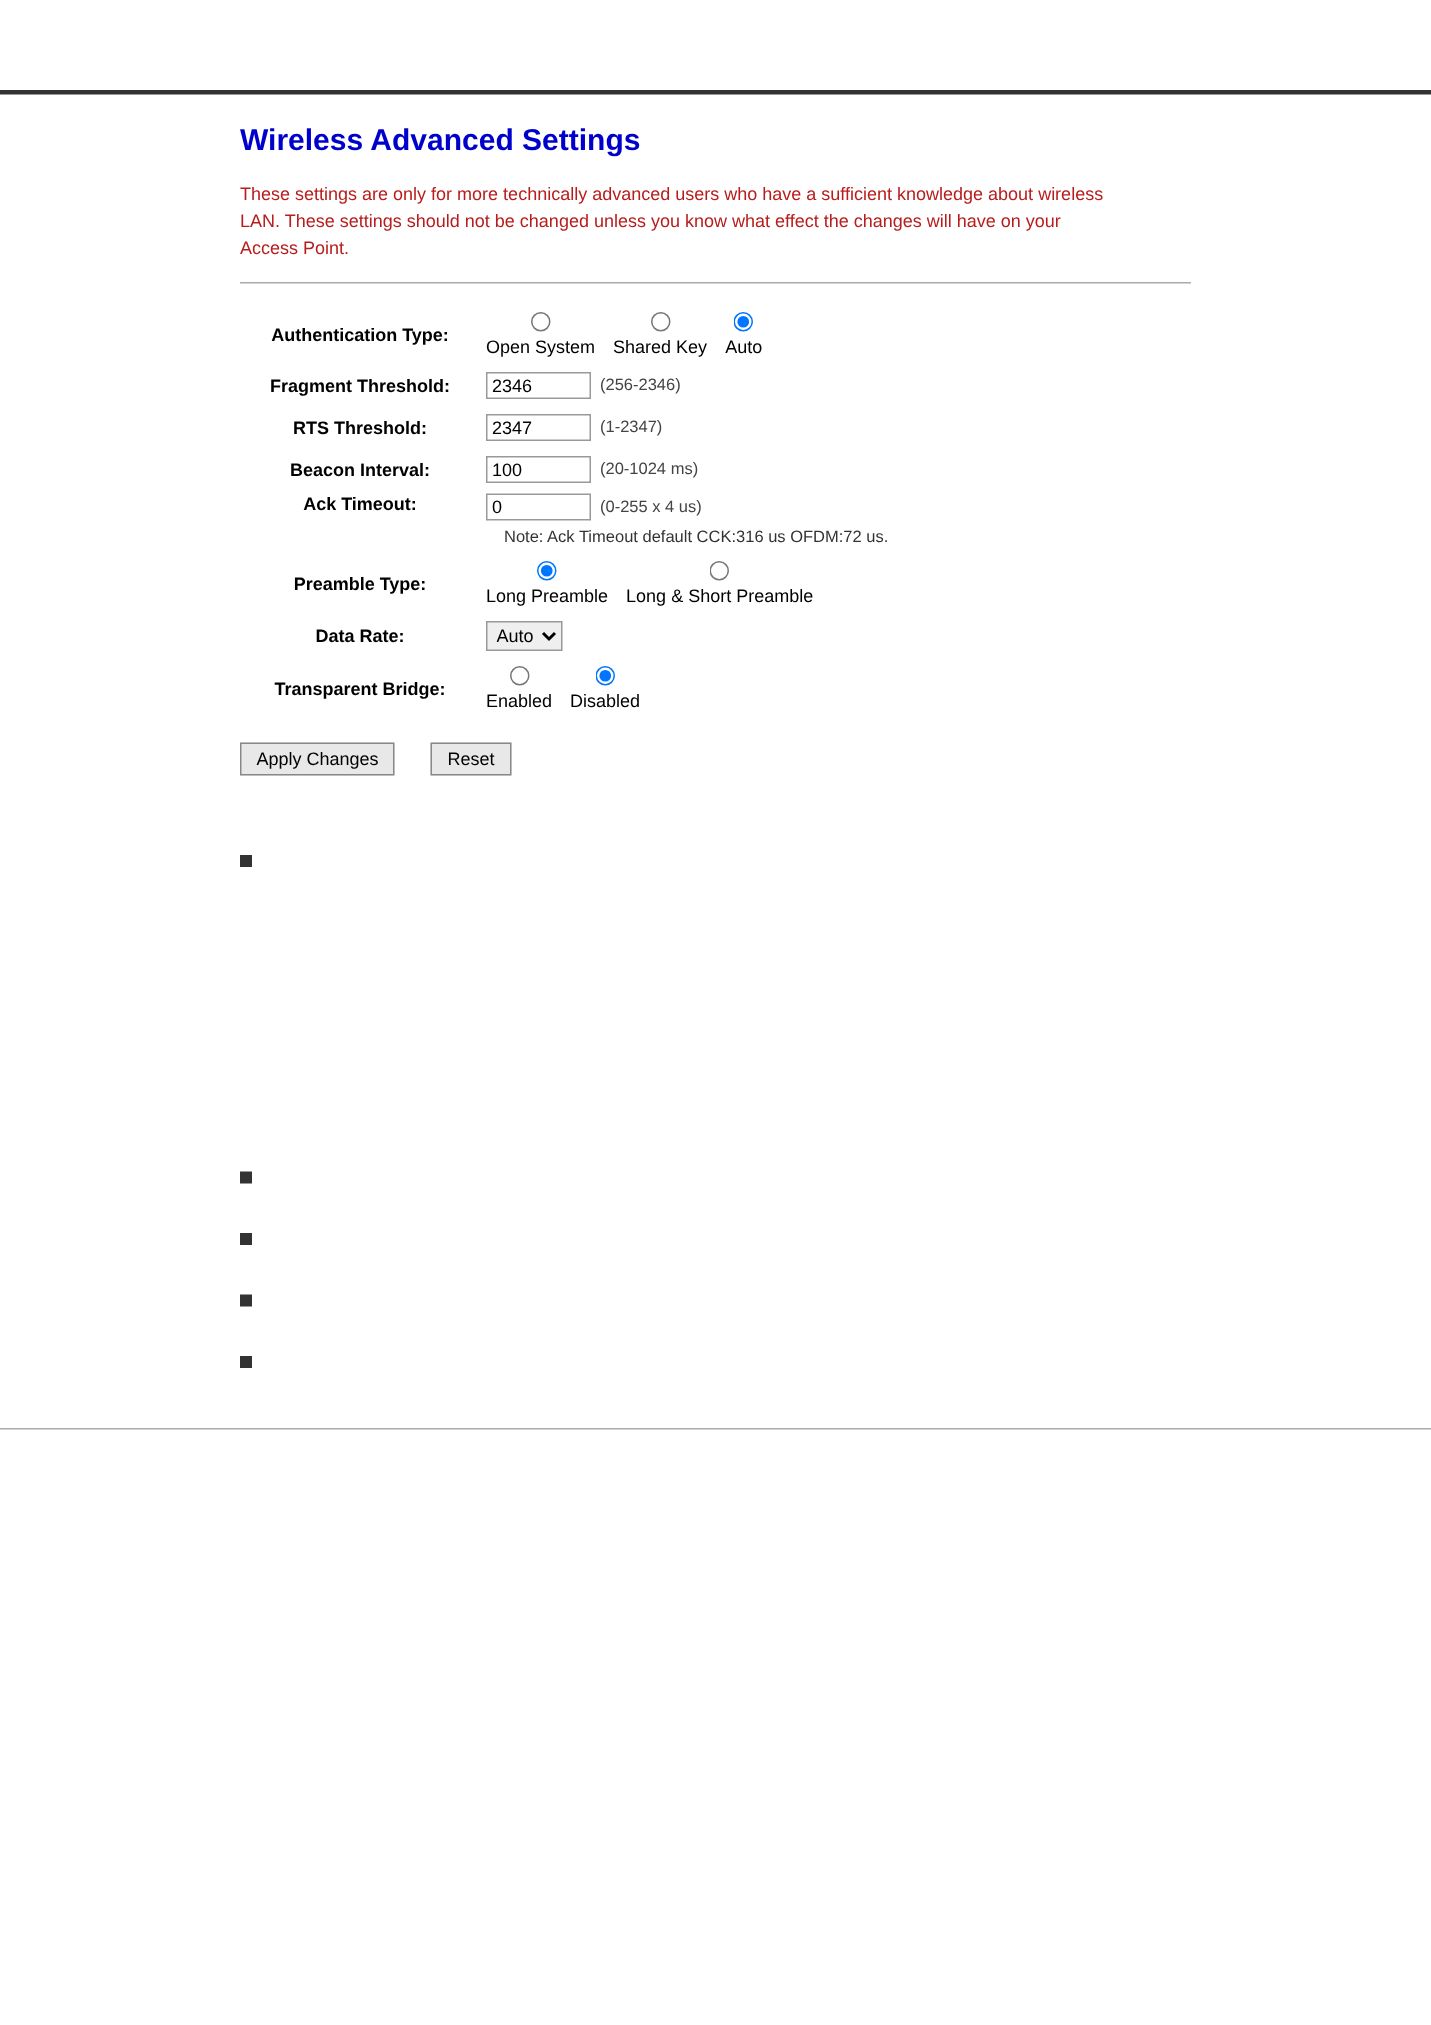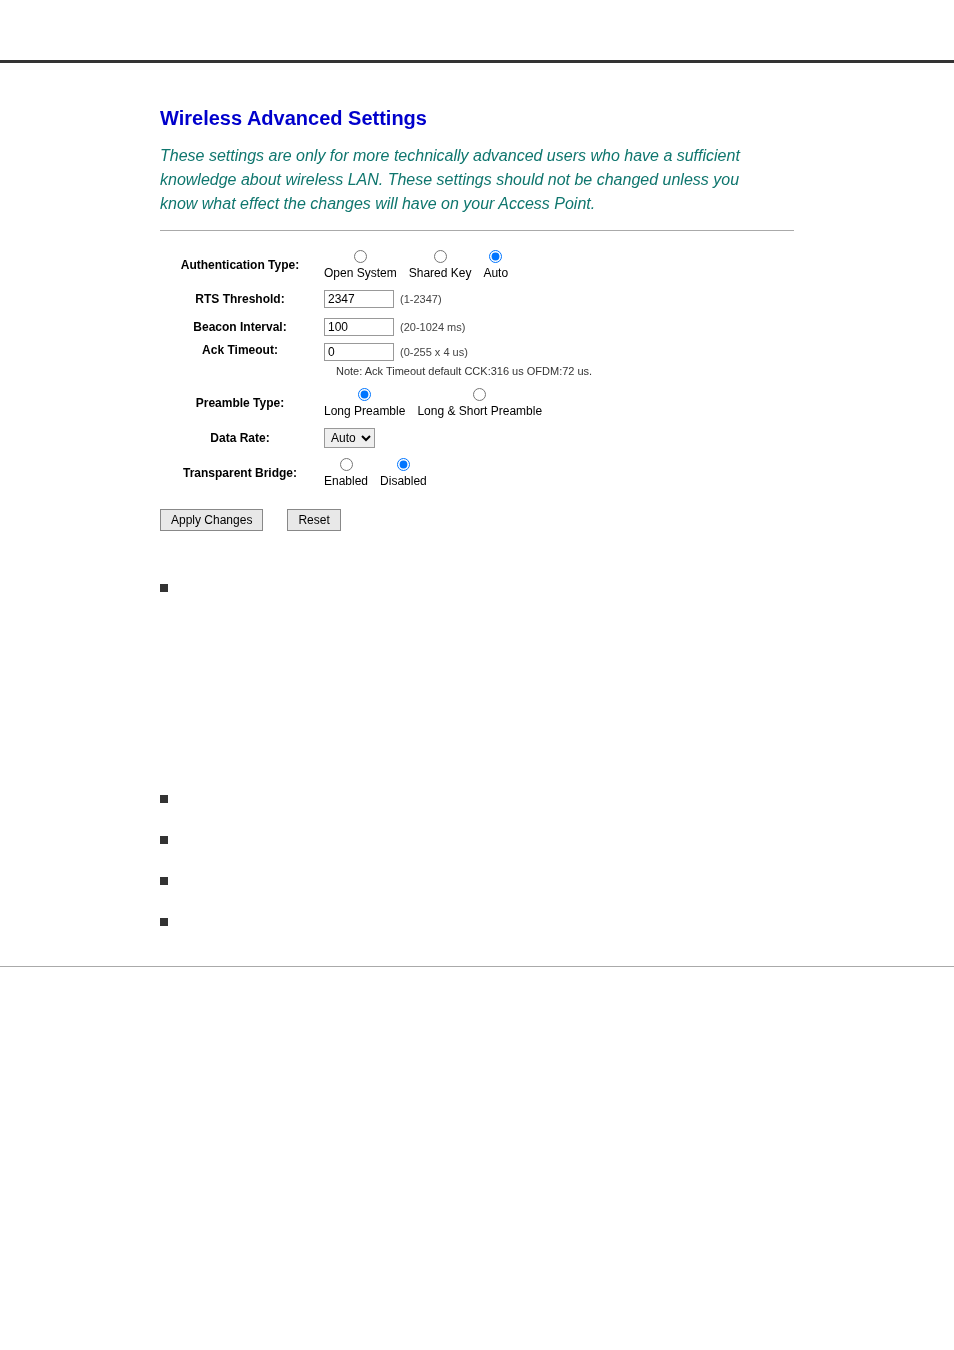--- a/index.html
+++ b/index.html
@@ -17,37 +17,35 @@
       min-height: 1350px;
     }
 
     .top-border {
       border-top: 3px solid #333333;
       margin: 60px 0 0 0;
     }
 
     .main-content {
       padding: 20px 160px 20px 160px;
-      margin-top: 24px;
     }
 
     .page-title {
       font-size: 20px;
       font-weight: bold;
       color: #0000cc;
       margin-bottom: 14px;
     }
 
     .description {
-      font-size: 16px;
-      color: #0f766e;
+      font-size: 12px;
+      color: #b91c1c;
       line-height: 1.5;
       margin-bottom: 14px;
       max-width: 580px;
-      font-style: italic;
     }
 
     .divider {
       border-top: 1px solid #aaaaaa;
       margin-bottom: 14px;
     }
 
     .settings-table {
       width: 100%;
       border-collapse: collapse;
@@ -195,20 +193,29 @@
               <span>Shared Key</span>
             </label>
             <label class="radio-item">
               <input type="radio" name="auth_type" value="auto" checked="" style="">
               <span>Auto</span>
             </label>
           </div>
         </td>
       </tr>
 
+      <tr>
+        <td class="label-cell">Fragment Threshold:</td>
+        <td class="value-cell">
+          <div class="inline-flex">
+            <input type="text" value="2346" style="">
+            <span class="hint-text">(256-2346)</span>
+          </div>
+        </td>
+      </tr>
 
       <tr>
         <td class="label-cell">RTS Threshold:</td>
         <td class="value-cell">
           <div class="inline-flex">
             <input type="text" value="2347" style="">
             <span class="hint-text">(1-2347)</span>
           </div>
         </td>
       </tr>

